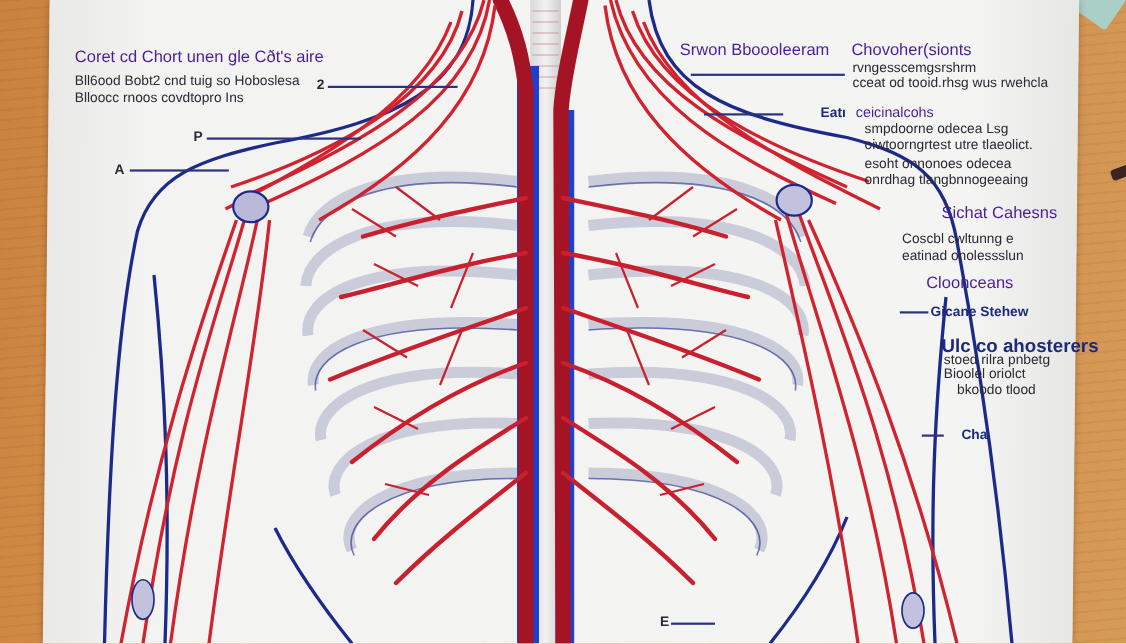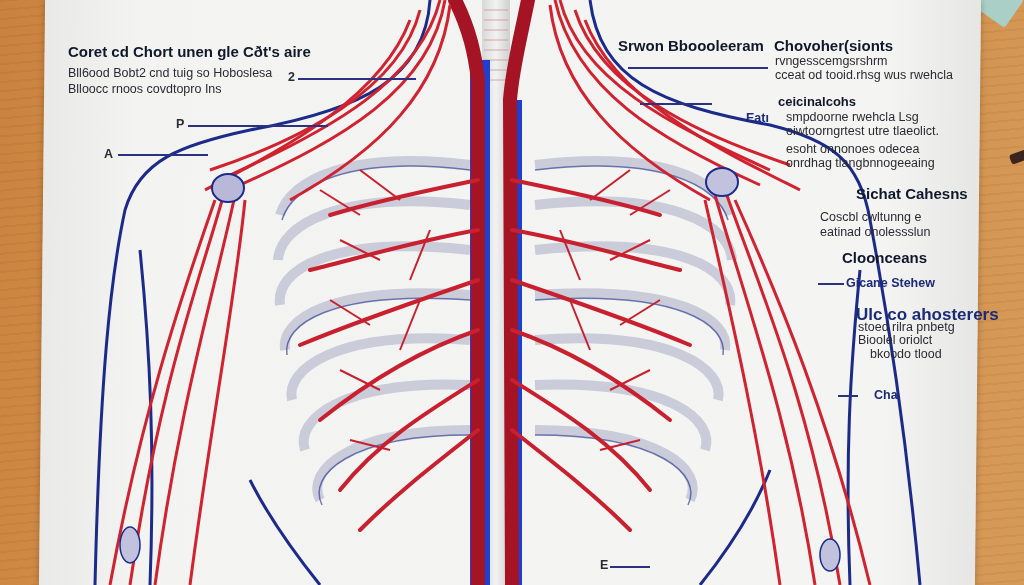--- a/index.html
+++ b/index.html
@@ -9,21 +9,21 @@
   .wood-grain{position:absolute;inset:0;
     background:repeating-linear-gradient(175deg,rgba(120,60,10,0.08) 0 2px,transparent 2px 9px);}
   .paper{position:absolute;left:42px;top:0;width:936px;height:585px;
     background:linear-gradient(90deg,#e9e9e7 0%,#f3f3f1 10%,#f4f4f2 90%,#e6e6e4 100%);
     box-shadow:0 0 6px rgba(0,0,0,0.25);transform:skewX(-0.6deg);}
   .pen{position:absolute;right:0;top:0;width:46px;height:34px;background:#a9cfc6;
     transform:rotate(35deg);transform-origin:right top;border-radius:3px;}
   .pencil{position:absolute;right:-4px;top:152px;width:18px;height:10px;background:#3b2520;border-radius:3px;transform:rotate(-20deg);}
   svg.art{position:absolute;left:0;top:0;}
   .lbl{position:absolute;white-space:nowrap;line-height:1.12;}
-  .red{color:#0f172a;font-weight:bold;text-align:center;}
+  .red{color:#4c1d95;font-weight:normal;text-align:center;}
   .blk{color:#2a2a33;}
   .navy{color:#1c2a7a;font-weight:bold;}
   .h1{font-size:15px;}
   .t{font-size:12.5px;}
   .lead{position:absolute;height:2px;background:#2b3380;}
 </style>
 </head>
 <body>
 
 <div class="wood-grain"></div>
@@ -171,23 +171,23 @@
 <div class="lbl blk t" style="left:68px;top:66px;">Bll6ood Bobt2 cnd tuig so Hoboslesa</div>
 <div class="lbl blk t" style="left:68px;top:82px;">Blloocc rnoos covdtopro Ins</div>
 <div class="lbl blk t" style="left:288px;top:70px;font-weight:bold;">2</div>
 <div class="lbl blk t" style="left:176px;top:117px;font-weight:bold;">P</div>
 <div class="lbl blk t" style="left:104px;top:147px;font-weight:bold;">A</div>
 
 <div class="lbl red h1" style="left:618px;top:38px;">Srwon Bboooleeram</div>
 <div class="lbl red h1" style="left:774px;top:38px;">Chovoher(sionts</div>
 <div class="lbl blk t" style="left:775px;top:54px;">rvngesscemgsrshrm</div>
 <div class="lbl blk t" style="left:775px;top:68px;">cceat od tooid.rhsg wus rwehcla</div>
-<div class="lbl navy t" style="left:716px;top:111px;padding-left:30px;">Eatı</div>
+<div class="lbl navy t" style="left:716px;top:95px;padding-left:30px;">Eatı</div>
 <div class="lbl red t" style="left:778px;top:95px;font-size:13px;">ceicinalcohs</div>
-<div class="lbl blk t" style="left:786px;top:110px;">smpdoorne rwehcla Lsg</div>
+<div class="lbl blk t" style="left:786px;top:110px;">smpdoorne odecea Lsg</div>
 <div class="lbl blk t" style="left:786px;top:124px;">oiwtoorngrtest utre tlaeolict.</div>
 <div class="lbl blk t" style="left:786px;top:142px;">esoht onnonoes odecea</div>
 <div class="lbl blk t" style="left:786px;top:156px;">onrdhag tlangbnnogeeaing</div>
 <div class="lbl red h1" style="left:812px;top:186px;margin-left:44px;">Sichat Cahesns</div>
 <div class="lbl blk t" style="left:820px;top:210px;">Coscbl cwltunng e</div>
 <div class="lbl blk t" style="left:820px;top:225px;">eatinad onolessslun</div>
 <div class="lbl red h1" style="left:842px;top:250px;">Cloonceans</div>
 <div class="lbl navy t" style="left:846px;top:276px;">Gicane Stehew</div>
 <div class="lbl navy t" style="left:856px;top:305px;font-size:17px;">Ulc co ahosterers</div>
 <div class="lbl blk t" style="left:858px;top:320px;">stoed rilra pnbetg</div>

